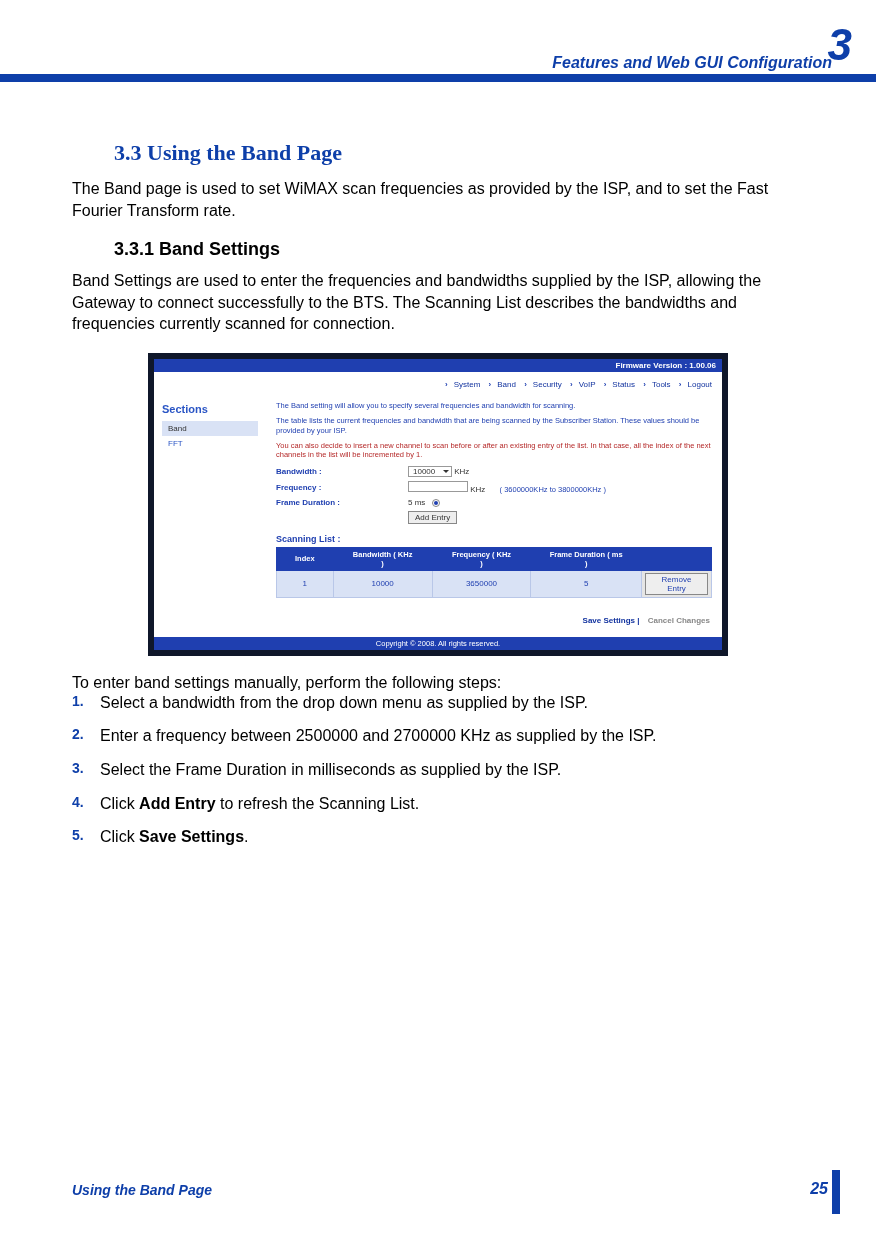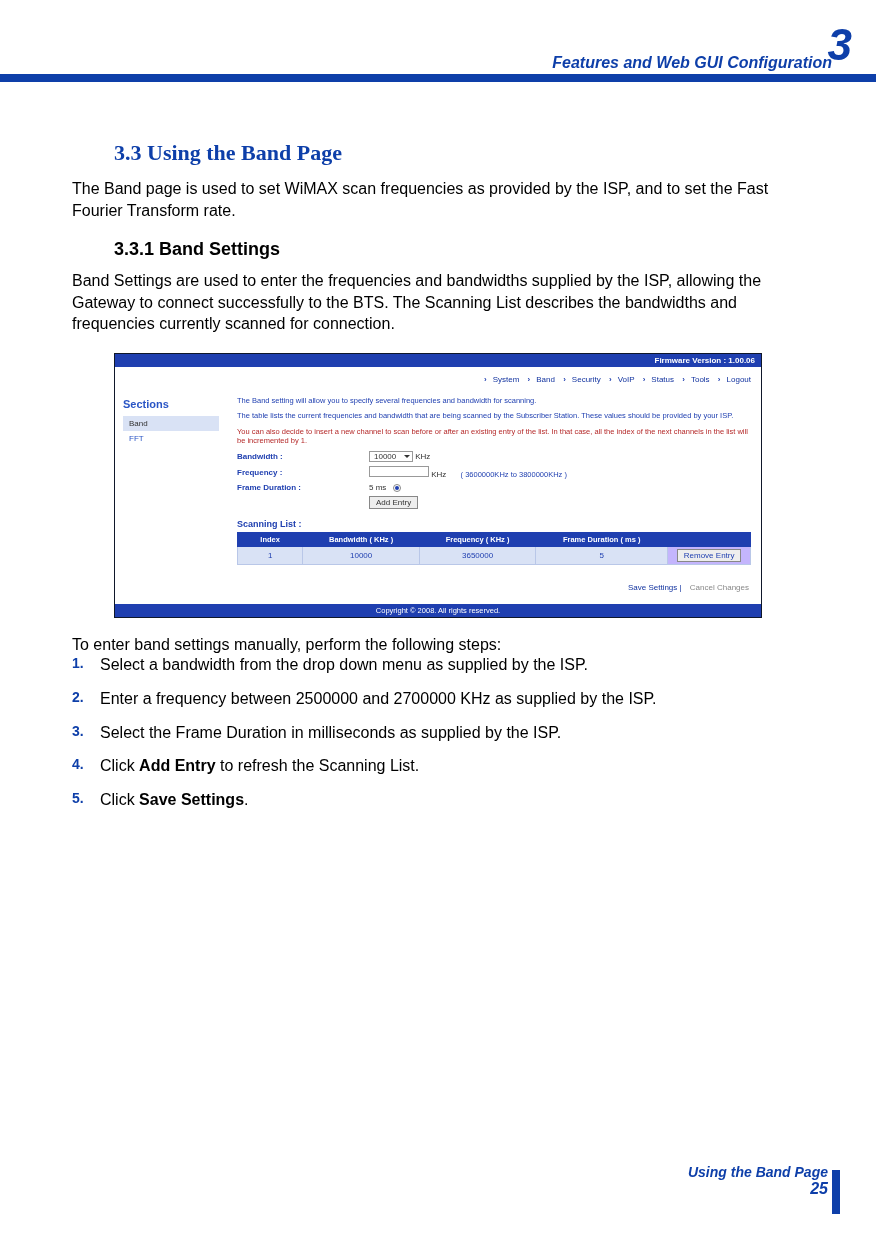--- a/index.html
+++ b/index.html
@@ -12,21 +12,21 @@
   .chapter-title { text-align: right; color: #0e3fa9; font-weight: 700; font-style: italic; font-size: 16px; font-family: Verdana, Arial, sans-serif; padding-right: 44px; }
   .blue-rule { height: 8px; background: #0e3fa9; margin-top: 2px; }
 
   
   .content { position: absolute; top: 140px; left: 72px; right: 72px; }
   h2 { color: #0e3fa9; font-size: 22px; font-weight: 800; margin-left: 42px; margin-bottom: 12px; font-family: Liberation Serif, serif; }
   p.para { font-size: 16px; line-height: 1.35; margin-bottom: 18px; }
   h3 { color: #000; font-size: 18px; font-weight: 800; margin-left: 42px; margin-bottom: 10px; margin-top: 12px; font-family: Verdana, Arial, sans-serif; }
 
   
-  .shot { width: 648px; margin: 18px auto 18px auto; border: 1px solid #0f172a; background: #fff; font-size: 8px; }
+  .shot { width: 580px; margin: 18px auto 18px auto; border: 6px solid #0f172a; background: #fff; font-size: 8px; }
   .shot-fw { background: #1f3fb0; color: #fff; text-align: right; padding: 2px 6px; font-weight: 700; }
   .shot-nav { text-align: right; padding: 8px 10px 8px 10px; font-size: 8px; color: #12339f; }
   .shot-nav span { margin-left: 6px; }
   .shot-nav .dot { color: #1f3fb0; font-weight: 700; }
   .shot-body { display: flex; }
   .shot-side { width: 112px; padding: 6px 8px; border-right: 0; }
   .shot-side h4 { color: #2a55c5; font-size: 11px; font-weight: 700; margin-bottom: 6px; }
   .shot-side .item { font-size: 8px; padding: 3px 6px; color: #2a55c5; }
   .shot-side .item.sel { background: #d9e2f5; color: #333; }
   .shot-main { flex: 1; padding: 4px 10px; }
@@ -39,35 +39,35 @@
   .shot-row .sel:after { content: ""; position: absolute; right: 2px; top: 3px; border: 3px solid transparent; border-top-color: #333; }
   .shot-row .txt { border: 1px solid #999; padding: 0 4px; background: #fff; display: inline-block; min-width: 60px; height: 11px; }
   .shot-row .radio { display: inline-block; width: 8px; height: 8px; border: 1px solid #888; border-radius: 50%; vertical-align: middle; margin-left: 4px; position: relative; }
   .shot-row .radio:after { content: ""; position: absolute; top: 1px; left: 1px; width: 4px; height: 4px; background: #1f3fb0; border-radius: 50%; }
   .shot-row .note { color: #1f3fb0; margin-left: 12px; font-size: 7.5px; }
   .shot-btn { border: 1px solid #888; background: #eee; font-size: 8px; padding: 1px 6px; display: inline-block; }
   .shot-list-title { color: #1f3fb0; font-weight: 700; font-size: 9px; margin-top: 10px; }
   table.scan { border-collapse: collapse; width: 100%; margin-top: 3px; }
   table.scan th { background: #1f3fb0; color: #fff; font-size: 7.5px; padding: 2px 18px; border: 1px solid #1f3fb0; font-weight: 700; }
   table.scan td { background: #d9e2f5; color: #1f3fb0; font-size: 8px; padding: 2px 3px; text-align: center; border: 1px solid #b9c7e8; }
-  table.scan td.btncell { background: #c4b5fd; margin-top: 8px; }
-  .shot-actions { text-align: right; font-size: 8px; font-weight: 400; color: #12339f; margin: 18px 2px 8px 2px; }
+  table.scan td.btncell { background: #e5e5e5; margin-top: 8px; }
+  .shot-actions { text-align: right; font-size: 8px; font-weight: 700; color: #12339f; margin: 18px 2px 8px 2px; }
   .shot-actions .save { }
   .shot-actions .cancel { color: #888; margin-left: 6px; }
   .shot-foot { background: #1f3fb0; color: #fff; text-align: center; font-size: 7.5px; padding: 2px; }
 
   
   .steps-intro { font-size: 16px; margin-top: 18px; margin-bottom: 0; }
   ol.steps { list-style: none; padding-left: 0; }
   ol.steps li { display: flex; font-size: 16px; line-height: 1.35; margin-bottom: 12px; }
   ol.steps li .num { color: #0e3fa9; font-weight: 800; width: 28px; flex-shrink: 0; font-family: Verdana, Arial, sans-serif; font-size: 14px; }
   ol.steps li .txt b { font-weight: 800; }
 
   
-  .footer { position: absolute; bottom: 42px; left: 72px; right: 48px; display: flex; justify-content: space-between; align-items: flex-end; flex-direction: column; }
+  .footer { position: absolute; bottom: 42px; left: 72px; right: 48px; display: flex; justify-content: space-between; align-items: flex-end; }
   .footer-left { color: #0e3fa9; font-weight: 700; font-style: italic; font-family: Verdana, Arial, sans-serif; font-size: 14px; }
   .footer-right { color: #0e3fa9; font-weight: 800; font-style: italic; font-family: Verdana, Arial, sans-serif; font-size: 16px; }
   .footer-bar { position: absolute; right: 36px; bottom: 26px; width: 8px; height: 44px; background: #0e3fa9; }
 </style>
 </head>
 <body>
 
 <div class="page">
 
   <div class="top-header">

